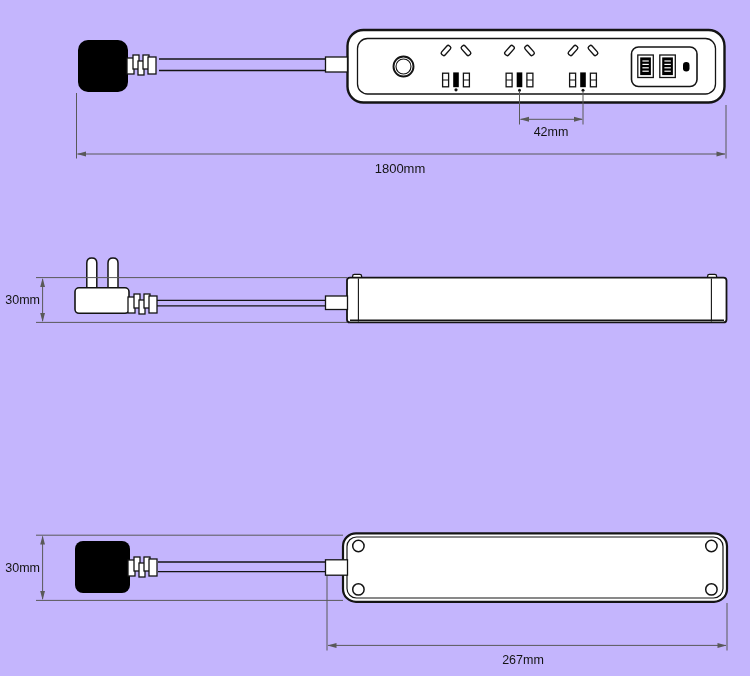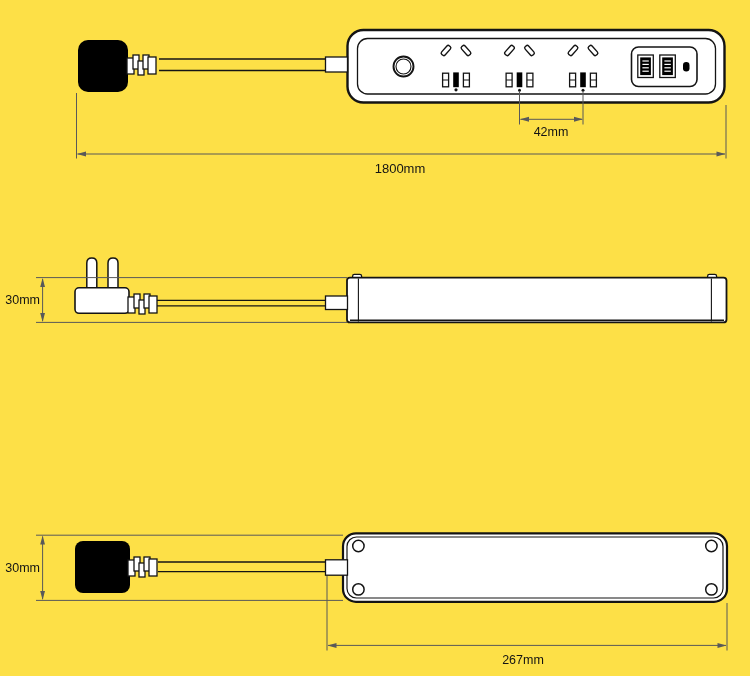--- a/index.html
+++ b/index.html
@@ -1,16 +1,16 @@
 <!DOCTYPE html>
 <html><head>
 <meta charset="utf-8">
 <style>
   html,body{margin:0;padding:0;background:#ffffff;}
-  .stage{position:relative;width:750px;height:676px;background:#fde047;overflow:hidden;}
+  .stage{position:relative;width:750px;height:676px;background:#c4b5fd;overflow:hidden;}
   svg{display:block;}
   text{font-family:"Liberation Sans", sans-serif;fill:#141414;}
   .dim-label{font-size:12.5px;}
   .dim-label-lg{font-size:13px;}
 </style>
 </head>
 <body>
 
 <div class="stage">
 <svg width="750" height="676" viewBox="0 0 750 676">

